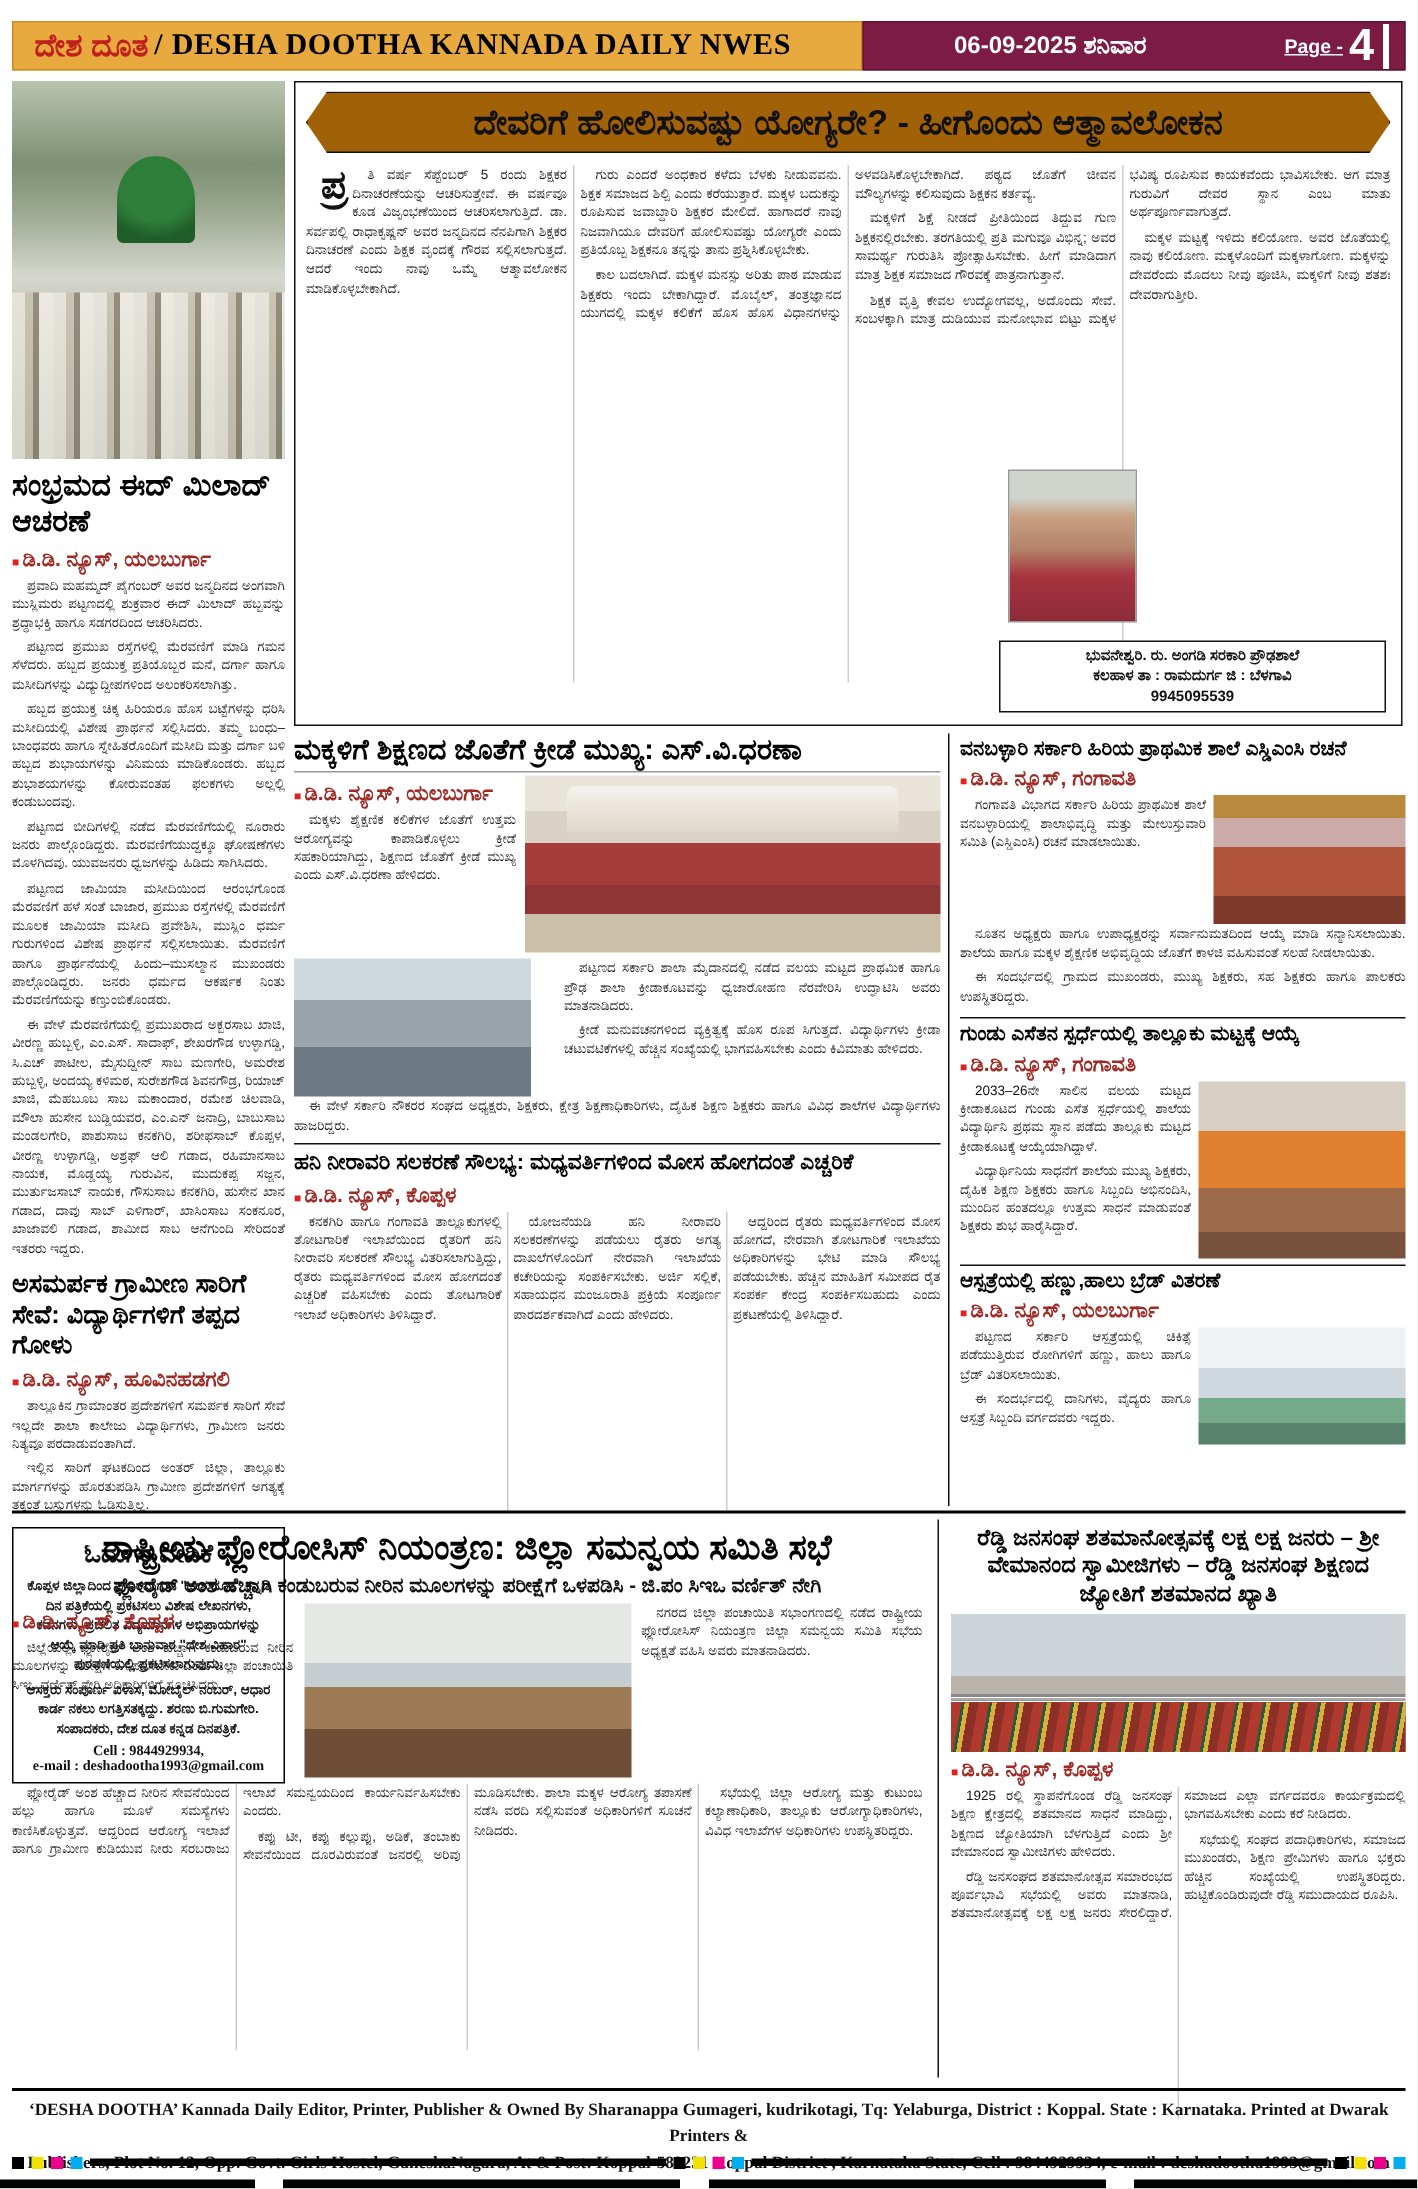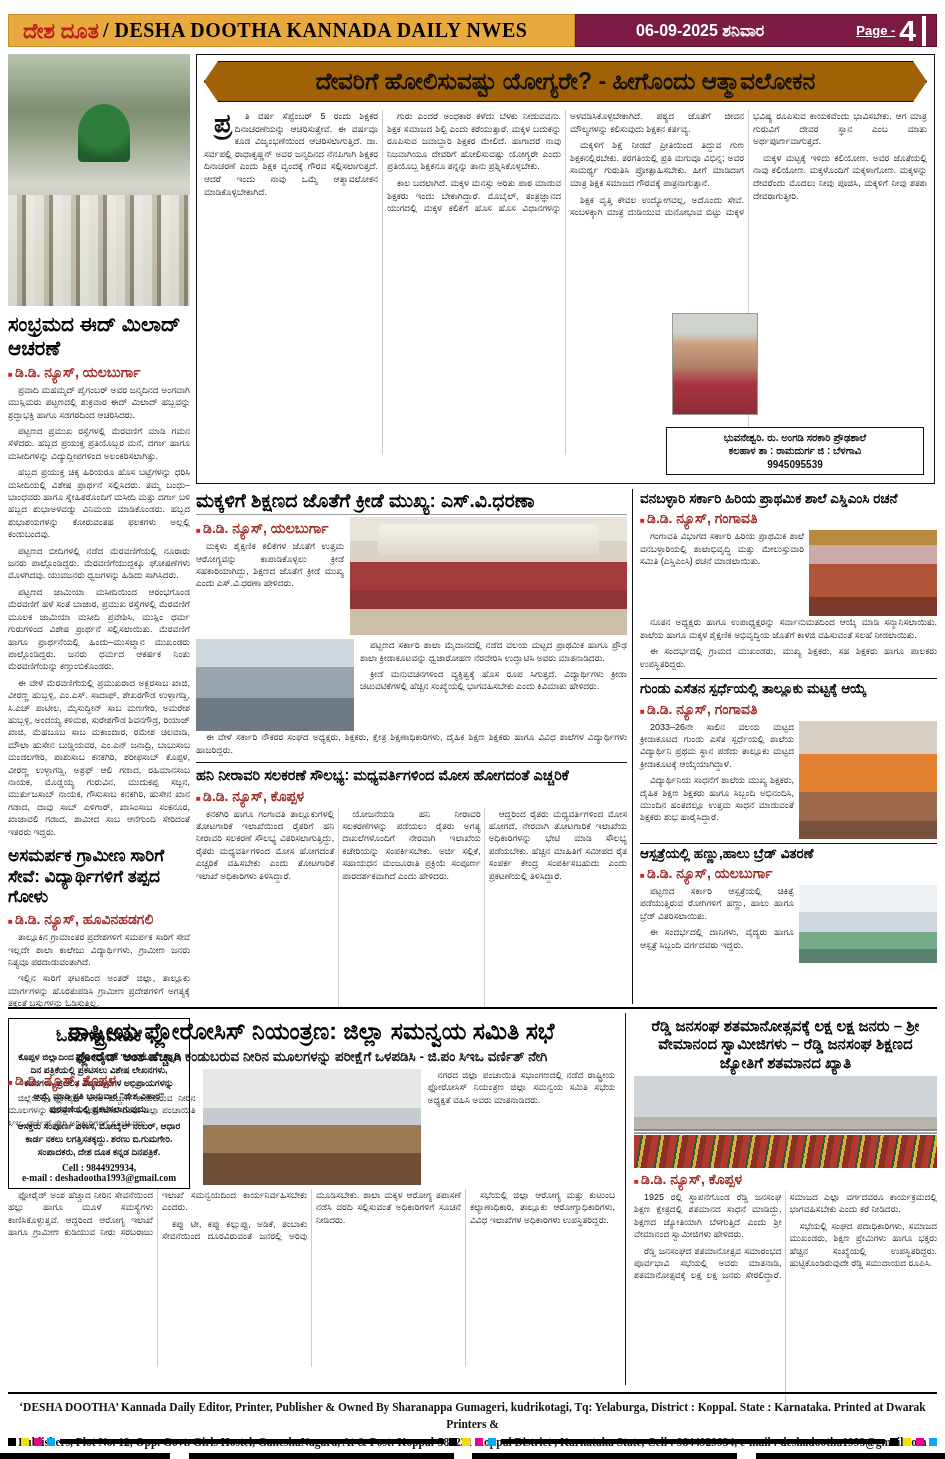--- a/index.html
+++ b/index.html
@@ -48,21 +48,21 @@
   .author-box{position:absolute;right:10px;bottom:8px;width:248px;border:1.5px solid #111;text-align:center;padding:3px 4px;background:#fff;}
   .author-box div{font-size:10px;font-weight:bold;line-height:1.35;}
   
   .mid{position:absolute;left:196px;top:489px;width:437px;height:515px;border-right:1.5px solid #111;padding-right:5px;box-sizing:border-box;}
   .mid .hl-sports{font-size:19px;border-bottom:1px solid #999;padding-bottom:2px;}
   .sports-top{display:flex;gap:6px;margin-top:2px;}
   .sports-top .txt{width:148px;}
   .stage-photo{flex:1;height:118px;background:
      linear-gradient(180deg,#e9e4da 0 20%,#d9d2c5 20% 38%,#a43c3c 38% 62%,#8f3535 62% 78%,#cbbfa8 78% 100%);}
   .stage-photo .tent{position:absolute;left:10%;top:6%;width:80%;height:26%;background:linear-gradient(180deg,#f4f2ec,#ddd8c9);border-radius:6px 6px 0 0;}
-  .sports-mid{display:flex;gap:6px;margin-top:4px;}
+  .sports-mid{display:flex;gap:22px;margin-top:4px;}
   .group-photo{width:158px;height:92px;background:linear-gradient(180deg,#cfd8dd 0 30%,#9aa4ad 30% 64%,#6e7a84 64% 100%);}
   .sports-mid .txt{flex:1;}
   .hl-drip{font-size:14.5px;border-top:1.5px solid #111;margin-top:6px;padding-top:4px;}
   .drip-body{margin-top:2px;height:200px;overflow:hidden;}
   
   .rightcol{position:absolute;left:640px;top:489px;width:297px;height:515px;}
   .r-art{padding:2px 0 4px 0;}
   .r-art + .r-art{border-top:1.5px solid #111;}
   .hl-r{font-size:13.5px;}
   .r-flex{display:flex;gap:5px;}
@@ -115,21 +115,21 @@
   <div class="col-left">
     <div class="photo eid-photo">
       <div class="dome"></div>
       <div class="crowd"></div>
     </div>
     <div class="hl hl1">ಸಂಭ್ರಮದ ಈದ್ ಮಿಲಾದ್ ಆಚರಣೆ</div>
     <div class="by">ಡಿ.ಡಿ. ನ್ಯೂಸ್, ಯಲಬುರ್ಗಾ</div>
     <div class="bd">
       <p>ಪ್ರವಾದಿ ಮಹಮ್ಮದ್ ಪೈಗಂಬರ್ ಅವರ ಜನ್ಮದಿನದ ಅಂಗವಾಗಿ ಮುಸ್ಲಿಮರು ಪಟ್ಟಣದಲ್ಲಿ ಶುಕ್ರವಾರ ಈದ್ ಮಿಲಾದ್ ಹಬ್ಬವನ್ನು ಶ್ರದ್ಧಾಭಕ್ತಿ ಹಾಗೂ ಸಡಗರದಿಂದ ಆಚರಿಸಿದರು.</p>
       <p>ಪಟ್ಟಣದ ಪ್ರಮುಖ ರಸ್ತೆಗಳಲ್ಲಿ ಮೆರವಣಿಗೆ ಮಾಡಿ ಗಮನ ಸೆಳೆದರು. ಹಬ್ಬದ ಪ್ರಯುಕ್ತ ಪ್ರತಿಯೊಬ್ಬರ ಮನೆ, ದರ್ಗಾ ಹಾಗೂ ಮಸೀದಿಗಳನ್ನು ವಿದ್ಯುದ್ದೀಪಗಳಿಂದ ಅಲಂಕರಿಸಲಾಗಿತ್ತು.</p>
-      <p>ಹಬ್ಬದ ಪ್ರಯುಕ್ತ ಚಿಕ್ಕ ಹಿರಿಯರೂ ಹೊಸ ಬಟ್ಟೆಗಳನ್ನು ಧರಿಸಿ ಮಸೀದಿಯಲ್ಲಿ ವಿಶೇಷ ಪ್ರಾರ್ಥನೆ ಸಲ್ಲಿಸಿದರು. ತಮ್ಮ ಬಂಧು–ಬಾಂಧವರು ಹಾಗೂ ಸ್ನೇಹಿತರೊಂದಿಗೆ ಮಸೀದಿ ಮತ್ತು ದರ್ಗಾ ಬಳಿ ಹಬ್ಬದ ಶುಭಾಅಳವಡ್ನು ವಿನಿಮಯ ಮಾಡಿಕೊಂಡರು. ಹಬ್ಬದ ಶುಭಾಶಯಗಳನ್ನು ಕೋರುವಂತಹ ಫಲಕಗಳು ಅಲ್ಲಲ್ಲಿ ಕಂಡುಬಂದವು.</p>
+      <p>ಹಬ್ಬದ ಪ್ರಯುಕ್ತ ಚಿಕ್ಕ ಹಿರಿಯರೂ ಹೊಸ ಬಟ್ಟೆಗಳನ್ನು ಧರಿಸಿ ಮಸೀದಿಯಲ್ಲಿ ವಿಶೇಷ ಪ್ರಾರ್ಥನೆ ಸಲ್ಲಿಸಿದರು. ತಮ್ಮ ಬಂಧು–ಬಾಂಧವರು ಹಾಗೂ ಸ್ನೇಹಿತರೊಂದಿಗೆ ಮಸೀದಿ ಮತ್ತು ದರ್ಗಾ ಬಳಿ ಹಬ್ಬದ ಶುಭಾಯಗಳನ್ನು ವಿನಿಮಯ ಮಾಡಿಕೊಂಡರು. ಹಬ್ಬದ ಶುಭಾಶಯಗಳನ್ನು ಕೋರುವಂತಹ ಫಲಕಗಳು ಅಲ್ಲಲ್ಲಿ ಕಂಡುಬಂದವು.</p>
       <p>ಪಟ್ಟಣದ ಬೀದಿಗಳಲ್ಲಿ ನಡೆದ ಮೆರವಣಿಗೆಯಲ್ಲಿ ನೂರಾರು ಜನರು ಪಾಲ್ಗೊಂಡಿದ್ದರು. ಮೆರವಣಿಗೆಯುದ್ದಕ್ಕೂ ಘೋಷಣೆಗಳು ಮೊಳಗಿದವು. ಯುವಜನರು ಧ್ವಜಗಳನ್ನು ಹಿಡಿದು ಸಾಗಿಸಿದರು.</p>
       <p>ಪಟ್ಟಣದ ಜಾಮಿಯಾ ಮಸೀದಿಯಿಂದ ಆರಂಭಗೊಂಡ ಮೆರವಣಿಗೆ ಹಳೆ ಸಂತೆ ಬಾಜಾರ, ಪ್ರಮುಖ ರಸ್ತೆಗಳಲ್ಲಿ ಮೆರವಣಿಗೆ ಮೂಲಕ ಜಾಮಿಯಾ ಮಸೀದಿ ಪ್ರವೇಶಿಸಿ, ಮುಸ್ಲಿಂ ಧರ್ಮ ಗುರುಗಳಿಂದ ವಿಶೇಷ ಪ್ರಾರ್ಥನೆ ಸಲ್ಲಿಸಲಾಯಿತು. ಮೆರವಣಿಗೆ ಹಾಗೂ ಪ್ರಾರ್ಥನೆಯಲ್ಲಿ ಹಿಂದು–ಮುಸಲ್ಮಾನ ಮುಖಂಡರು ಪಾಲ್ಗೊಂಡಿದ್ದರು. ಜನರು ಧರ್ಮದ ಆಕರ್ಷಕ ನಿಂತು ಮೆರವಣಿಗೆಯನ್ನು ಕಣ್ತುಂಬಿಕೊಂಡರು.</p>
       <p>ಈ ವೇಳೆ ಮೆರವಣಿಗೆಯಲ್ಲಿ ಪ್ರಮುಖರಾದ ಅಕ್ಬರಸಾಬ ಖಾಜಿ, ವೀರಣ್ಣ ಹುಬ್ಬಳ್ಳಿ, ಎಂ.ಎಸ್. ಸಾದಾಫ್, ಶೇಖರಗೌಡ ಉಳ್ಳಾಗಡ್ಡಿ, ಸಿ.ಎಚ್ ಪಾಟೀಲ, ಮೈಸುದ್ದೀನ್ ಸಾಬ ಮಣಗೇರಿ, ಅಮರೇಶ ಹುಬ್ಬಳ್ಳಿ, ಅಂದಯ್ಯ ಕಳಿಮಠ, ಸುರೇಶಗೌಡ ಶಿವನಗೌಡ್ರ, ರಿಯಾಜ್ ಖಾಜಿ, ಮೆಹಬೂಬ ಸಾಬ ಮಕಾಂದಾರ, ರಮೇಶ ಚಿಲವಾಡಿ, ಮೌಲಾ ಹುಸೇನ ಬುಡ್ಡಿಯವರ, ಎಂ.ಎನ್ ಜನಾದ್ರಿ, ಬಾಬುಸಾಬ ಮಂಡಲಗೇರಿ, ಪಾಶುಸಾಬ ಕನಕಗಿರಿ, ಶರೀಫಸಾಬ್ ಕೊಪ್ಪಳ, ವೀರಣ್ಣ ಉಳ್ಳಾಗಡ್ಡಿ, ಅಶ್ರಫ್ ಆಲಿ ಗಡಾದ, ರಹಿಮಾನಸಾಬ ನಾಯಕ, ಮೊಡ್ಡಯ್ಯ ಗುರುವಿನ, ಮುದುಕಪ್ಪ ಸಜ್ಜನ, ಮುರ್ತುಜಸಾಬ್ ನಾಯಕ, ಗೌಸುಸಾಬ ಕನಕಗಿರಿ, ಹುಸೇನ ಖಾನ ಗಡಾದ, ದಾವು ಸಾಬ್ ಎಳಿಗಾರ್, ಖಾಸಿಂಸಾಬ ಸಂಕನೂರ, ಖಾಜಾವಲಿ ಗಡಾದ, ಶಾಮೀದ ಸಾಬ ಆನೆಗುಂದಿ ಸೇರಿದಂತೆ ಇತರರು ಇದ್ದರು.</p>
     </div>
     <div class="hl hl2">ಅಸಮರ್ಪಕ ಗ್ರಾಮೀಣ ಸಾರಿಗೆ ಸೇವೆ: ವಿದ್ಯಾರ್ಥಿಗಳಿಗೆ ತಪ್ಪದ ಗೋಳು</div>
     <div class="by">ಡಿ.ಡಿ. ನ್ಯೂಸ್, ಹೂವಿನಹಡಗಲಿ</div>
     <div class="bd">
       <p>ತಾಲ್ಲೂಕಿನ ಗ್ರಾಮಾಂತರ ಪ್ರದೇಶಗಳಿಗೆ ಸಮರ್ಪಕ ಸಾರಿಗೆ ಸೇವೆ ಇಲ್ಲದೇ ಶಾಲಾ ಕಾಲೇಜು ವಿದ್ಯಾರ್ಥಿಗಳು, ಗ್ರಾಮೀಣ ಜನರು ನಿತ್ಯವೂ ಪರದಾಡುವಂತಾಗಿದೆ.</p>
       <p>ಇಲ್ಲಿನ ಸಾರಿಗೆ ಘಟಕದಿಂದ ಅಂತರ್ ಜಿಲ್ಲಾ, ತಾಲ್ಲೂಕು ಮಾರ್ಗಗಳನ್ನು ಹೊರತುಪಡಿಸಿ ಗ್ರಾಮೀಣ ಪ್ರದೇಶಗಳಿಗೆ ಅಗತ್ಯಕ್ಕೆ ತಕ್ಕಂತೆ ಬಸ್ಸುಗಳನ್ನು ಓಡಿಸುತ್ತಿಲ್ಲ.</p>
     </div>

